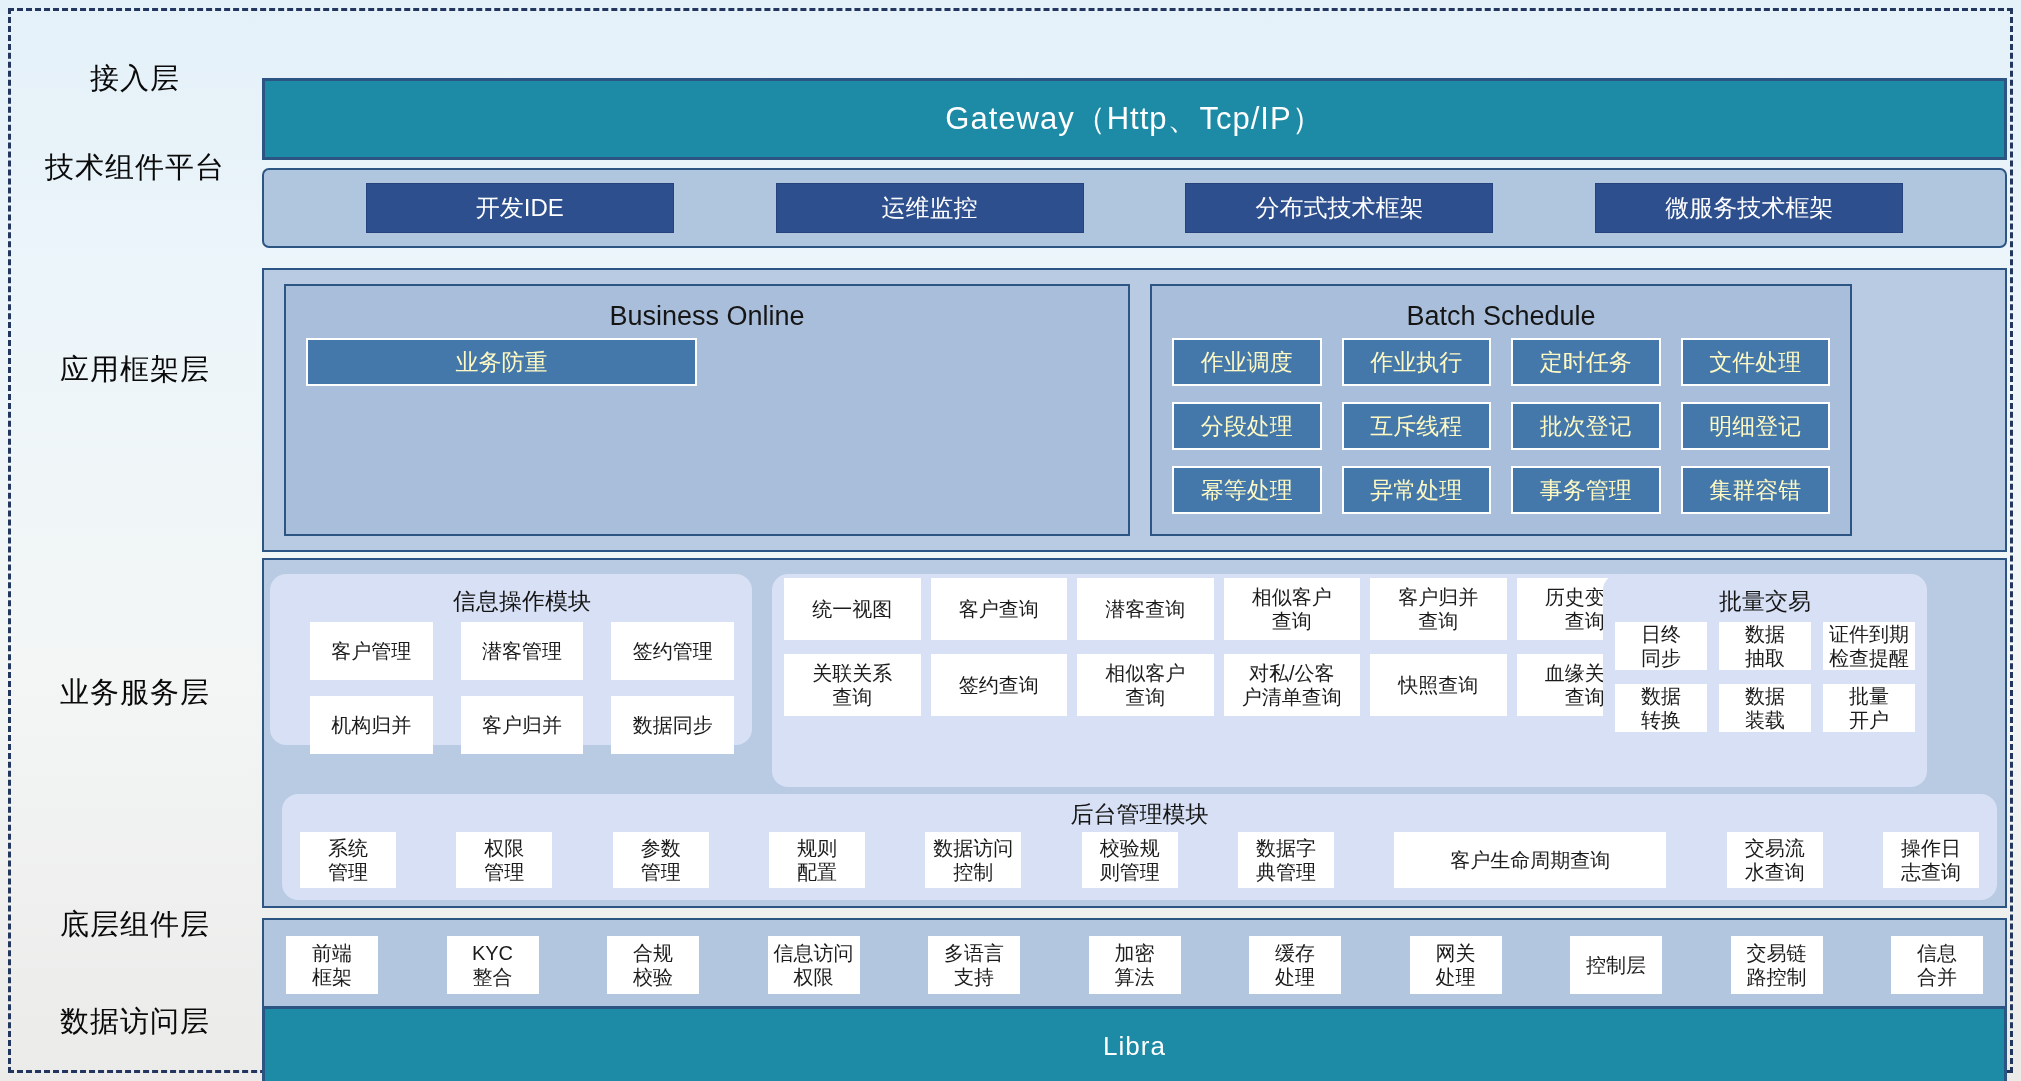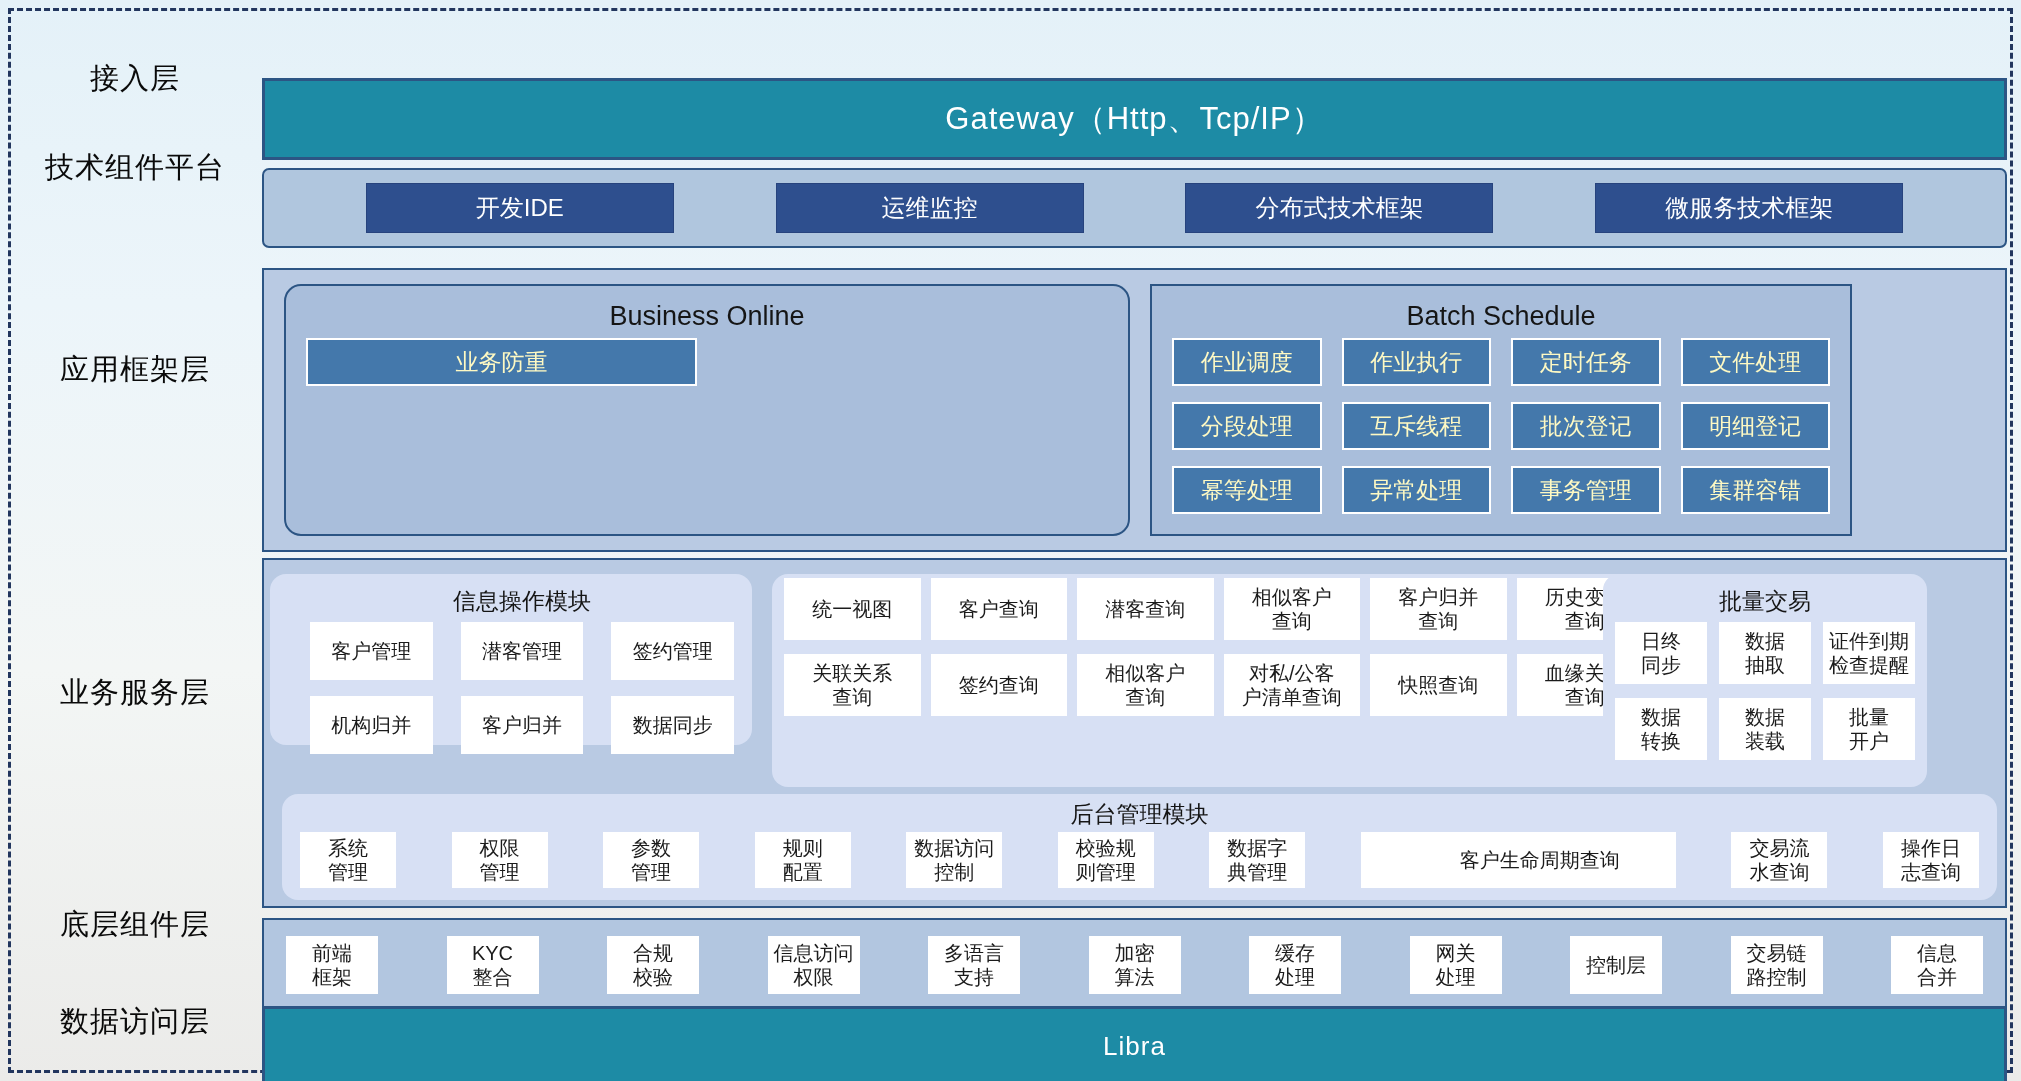--- a/index.html
+++ b/index.html
@@ -87,27 +87,27 @@
     background:#ffffff;
     display:flex;align-items:center;justify-content:center;
     text-align:center;color:#1b1b1b;font-size:20px;line-height:1.22;
     white-space:pre-line;
   }
   .info-grid{display:grid;grid-template-columns:repeat(3,1fr);gap:16px 28px;padding:4px 18px 0;}
   .info-grid .cell{height:58px;}
   .query-grid{display:grid;grid-template-columns:repeat(6,1fr);gap:14px 10px;padding:4px 12px 0;}
   .query-grid .cell{height:62px;}
   .trade-grid{display:grid;grid-template-columns:repeat(3,1fr);gap:14px 12px;padding:4px 12px 0;}
-  .trade-grid .cell{height:62px;}
+  .trade-grid .cell{height:48px;}
   .admin-cells{
     display:flex;justify-content:space-between;align-items:center;
     padding:4px 18px 0;
   }
   .admin-cells .cell{width:96px;height:56px;}
-  .admin-cells .cell:nth-child(8){width:272px;padding-left:43px;}
+  .admin-cells .cell:nth-child(8){width:272px;}
   
   .base-panel{
     background:#b2c6e0;border:2px solid #2c5584;
     display:flex;justify-content:space-between;align-items:center;
     padding:0 22px;
   }
   .base-panel .cell{width:92px;height:58px;}
 </style>
 </head>
 <body>
@@ -127,21 +127,21 @@
   </div>
 
   <div class="row tech-bar" style="top:128px;height:80px;border-radius:7px;">
       <div class="navy-btn">开发IDE</div>
       <div class="navy-btn">运维监控</div>
       <div class="navy-btn">分布式技术框架</div>
       <div class="navy-btn">微服务技术框架</div>
     </div>
 
   <div class="row app-panel" style="top:228px;height:284px;">
-    <div class="sub-panel" style="left:20px;width:846px;border-radius:17px;">
+    <div class="sub-panel" style="left:20px;width:846px;">
       <div class="sub-title">Business Online</div>
       <div class="steel-grid">
         <div class="steel-btn wide">业务防重</div>
 
       </div>
     </div>
     <div class="sub-panel" style="left:886px;width:702px;">
       <div class="sub-title">Batch Schedule</div>
       <div class="steel-grid">
           <div class="steel-btn">作业调度</div>

